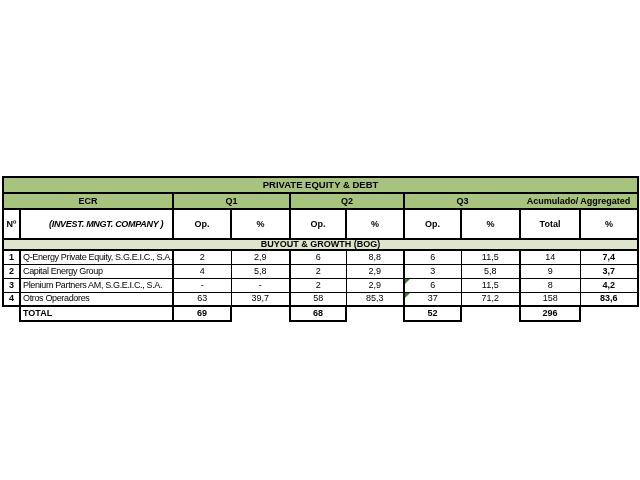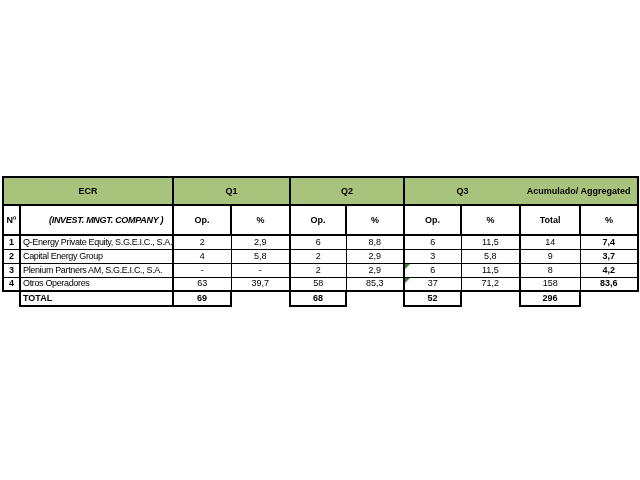--- a/index.html
+++ b/index.html
@@ -14,21 +14,21 @@
   }
   .sheet-table td{
     border:1px solid #000;
     font-size:9px;line-height:1;
     padding:0 2px;
     text-align:center;vertical-align:middle;
     overflow:hidden;white-space:nowrap;
     position:relative;
   }
   tr.r-title{height:16px;}
-  tr.r-quarter{height:28px;}
+  tr.r-quarter{height:16px;}
   tr.r-colhdr{height:30px;margin-left:32px;}
   tr.r-bog{height:10px;}
   tr.r-data{height:14px;}
   tr.r-total{height:15px;}
 
   .green{background:#a8c47c;font-weight:bold;}
   .lightgreen{background:#dde5cd;font-weight:bold;}
   td.title-cell{border:2px solid #000;font-size:9.5px;}
   td.qcell{border:2px solid #000;}
   td.q3cell{border-right:none;}
@@ -65,20 +65,23 @@
       <col style="width:59px">
     <col style="width:56px">
       <col style="width:58px">
     <col style="width:57px">
       <col style="width:59px">
     <col style="width:60px">
       <col style="width:58px">
   </colgroup>
 
   <tbody>
+      <tr class="r-title">
+    <td colspan="10" class="green title-cell">PRIVATE EQUITY &amp; DEBT</td>
+  </tr>
 
   <tr class="r-quarter">
     <td colspan="2" class="green qcell">ECR</td>
     <td colspan="2" class="green qcell">Q1</td>
     <td colspan="2" class="green qcell">Q2</td>
     <td colspan="2" class="green qcell q3cell">Q3</td>
     <td colspan="2" class="green qcell accell">Acumulado/ Aggregated</td>
   </tr>
 
   <tr class="r-colhdr">
@@ -87,20 +90,23 @@
     <td class="chdr">Op.</td>
     <td class="chdr">%</td>
     <td class="chdr">Op.</td>
     <td class="chdr">%</td>
     <td class="chdr">Op.</td>
     <td class="chdr">%</td>
     <td class="chdr">Total</td>
     <td class="chdr">%</td>
   </tr>
 
+  <tr class="r-bog">
+    <td colspan="10" class="lightgreen bogcell">BUYOUT &amp; GROWTH (BOG)</td>
+  </tr>
 
   <tr class="r-data">
     <td class="numcol edge-l">1</td>
     <td class="company grp">Q-Energy Private Equity, S.G.E.I.C., S.A.</td>
     <td class="grp">2</td>
     <td>2,9</td>
     <td class="grp">6</td>
     <td>8,8</td>
     <td class="grp">6</td>
     <td>11,5</td>

